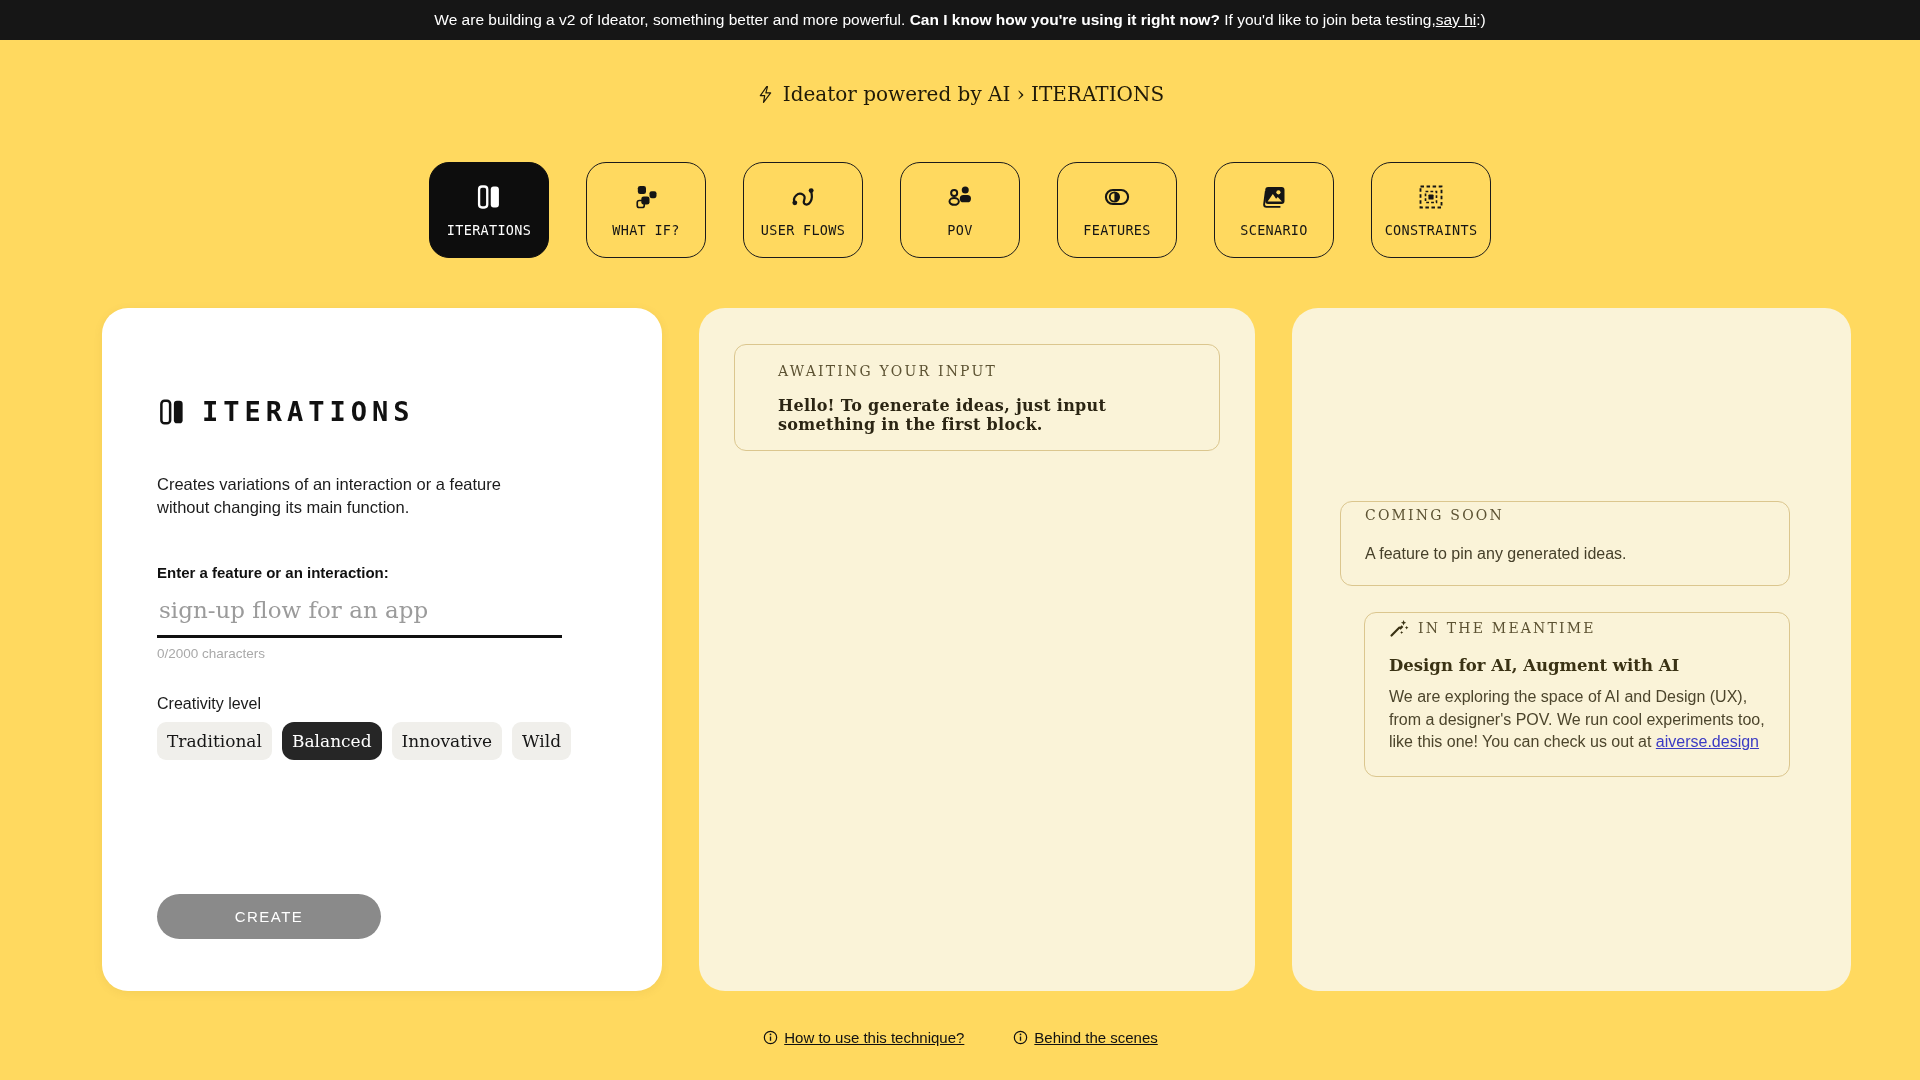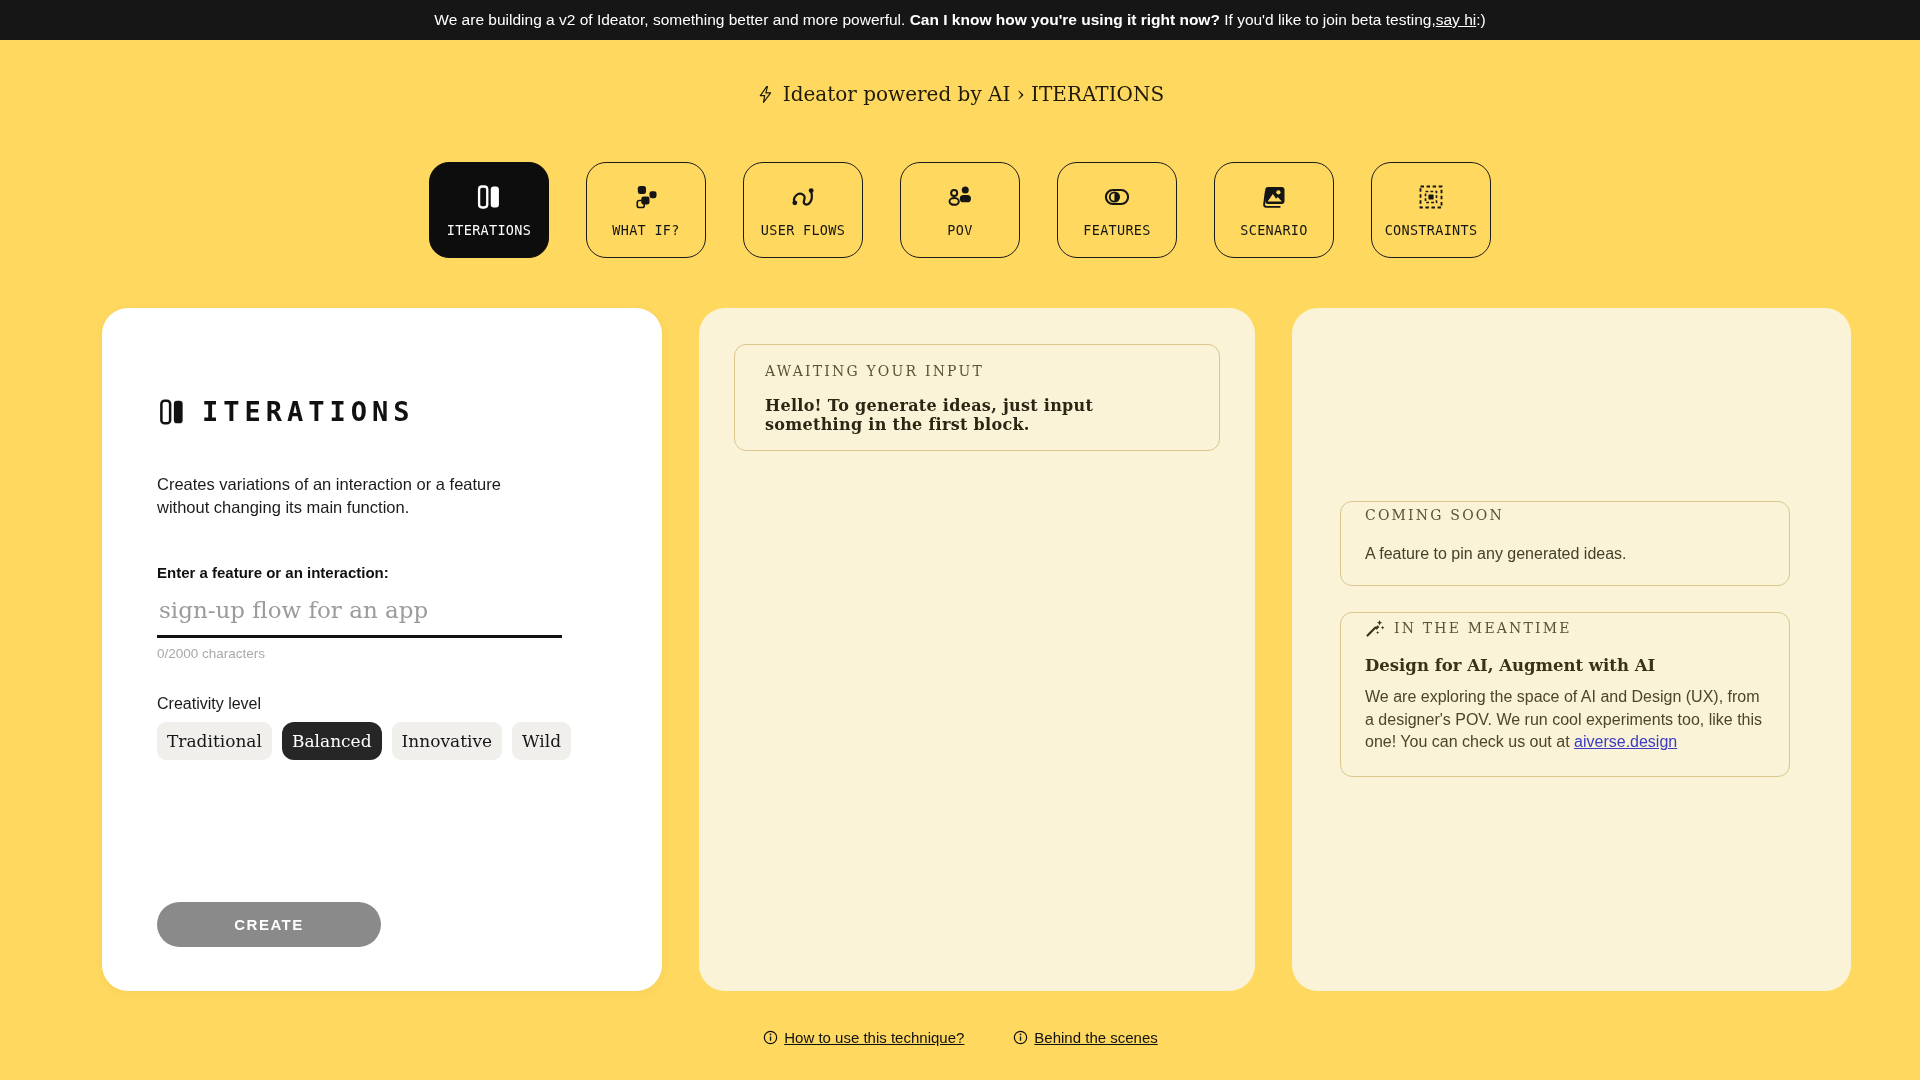--- a/index.html
+++ b/index.html
@@ -40,34 +40,34 @@
   .feature-input { display:block; margin-top:6px; width:405px; background:transparent; border:none; outline:none;
     border-bottom:3px solid #101010; padding:10px 2px 12px 2px;
     font-family:"DejaVu Serif", serif; font-size:23px; color:#333; }
   .feature-input::placeholder { color:#9b9b9b; }
   .char-counter { margin-top:8px; font-size:13.5px; color:#a9a9a9; }
   .creativity-label { margin-top:34px; font-size:16px; color:#1a1a1a; }
   .creativity-row { margin-top:9px; display:flex; gap:10px; }
   .chip { font-family:"DejaVu Serif", serif; font-size:17px; color:#161616; background:#f0efeb;
     border:none; border-radius:9px; padding:9px 10px; cursor:pointer; }
   .chip.selected { background:#262626; color:#ffffff;border-radius:12px; }
-  .create-btn { position:absolute; left:55px; bottom:44px; width:224px; height:45px; border:none; border-radius:23px;
-    background:#8a8a8a; color:#fff; font-family:"Liberation Sans", sans-serif; font-size:15px; font-weight:700;
+  .create-btn { position:absolute; left:55px; bottom:52px; width:224px; height:45px; border:none; border-radius:23px;
+    background:#8a8a8a; color:#fff; font-family:"Liberation Sans", sans-serif; font-size:15px; font-weight:400;
     letter-spacing:1.5px; cursor:pointer; }
 
   
-  .status-box { border:1.3px solid #dbc68e; border-radius:12px; padding:18px 26px 16px 30px; }
+  .status-box { border:1.3px solid #dbc68e; border-radius:12px; padding:18px 26px 16px 43px; }
   .box-label { font-family:"DejaVu Serif", serif; font-size:14px; letter-spacing:2.2px; color:#5c5232; }
   .status-msg { margin-top:17px; font-family:"DejaVu Serif", serif; font-size:16px; font-weight:700;
     letter-spacing:0.3px; color:#2b2513; }
 
   
   .info-box { border:1.3px solid #dbc68e; border-radius:12px; padding:5px 24px 22px 24px; }
   .coming-text { margin-top:22px; font-size:16px; color:#46402a; }
-  .meantime-box { margin-top:26px; }
+  .meantime-box { margin-top:26px;margin-left:24px; }
   .box-label-row { display:flex; align-items:center; gap:9px; color:#55491f; }
   .meantime-title { margin-top:18px; font-family:"DejaVu Serif", serif; font-size:16.5px; font-weight:700; color:#3a3214; }
   .meantime-body { margin-top:11px; font-size:16px; line-height:1.42; color:#4c452c; }
   .meantime-body a { color:#3b3bc4; text-decoration:underline; cursor:pointer; }
 
   
   .footer { margin-top:38px; display:flex; justify-content:center; gap:48px; }
   .footer-link { display:flex; align-items:center; gap:5px; font-size:15px; color:#111; text-decoration:underline; cursor:pointer; }
   .footer-link svg { display:block; }
 </style>

